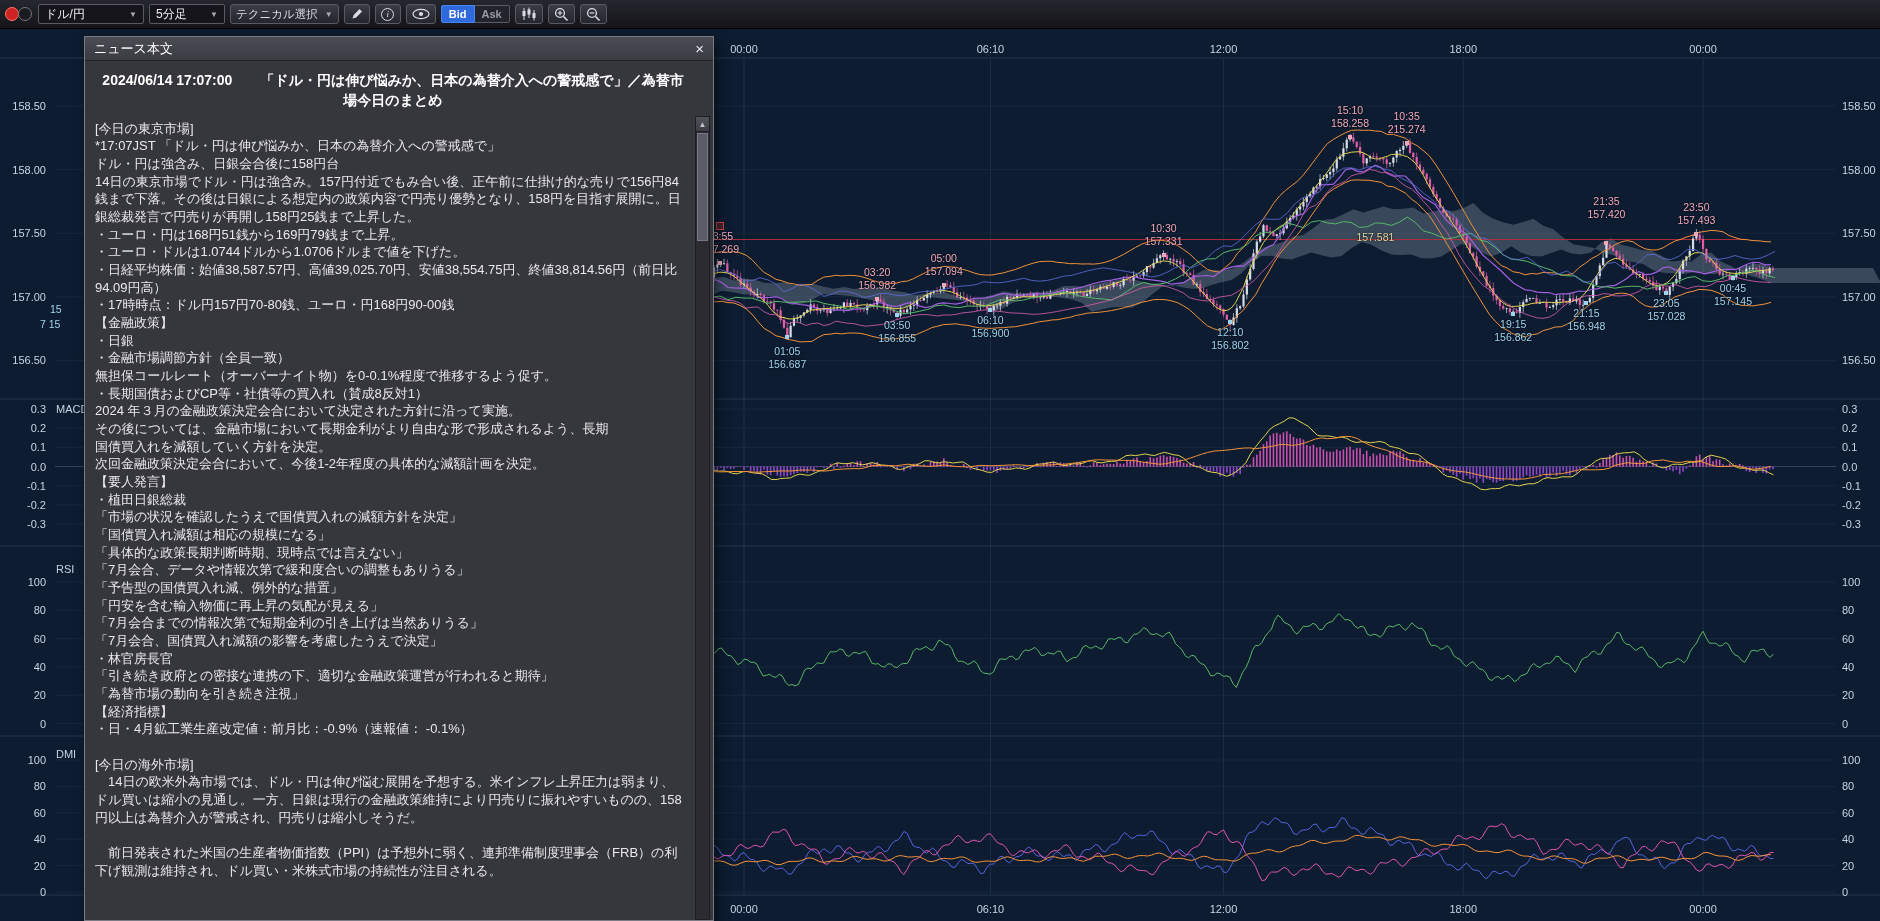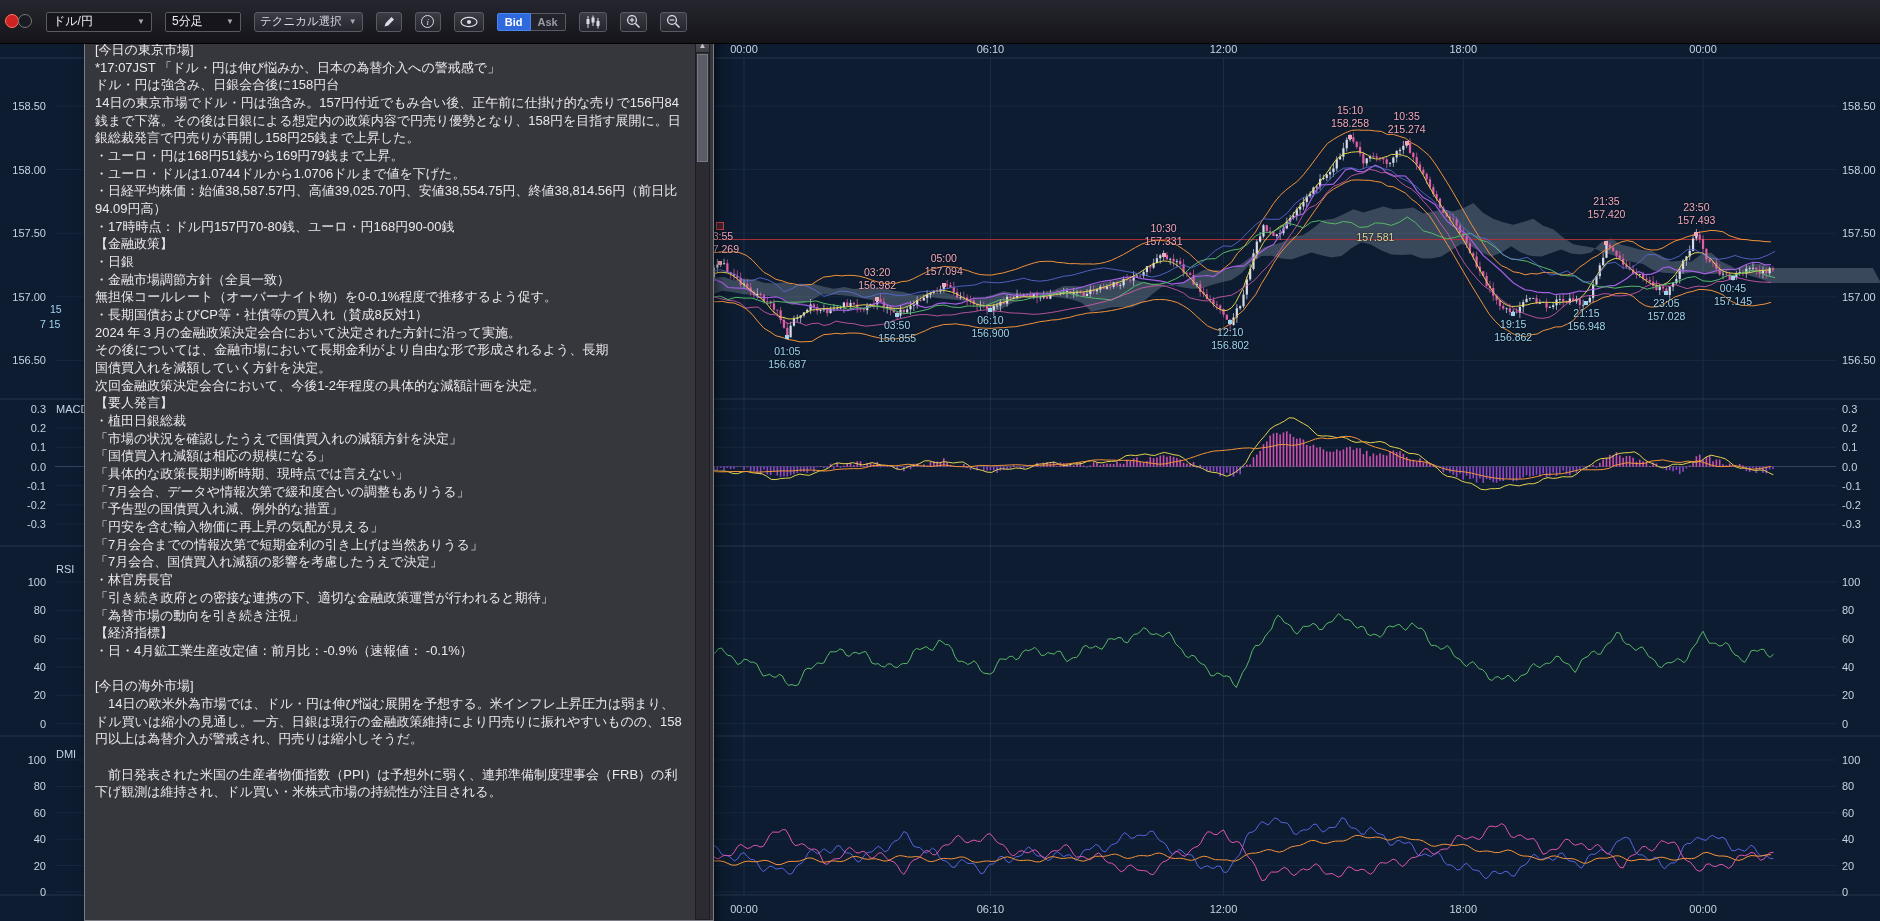--- a/index.html
+++ b/index.html
@@ -1,22 +1,22 @@
 <!DOCTYPE html>
 <html><head>
 <meta charset="utf-8">
 <style>
   *{margin:0;padding:0;box-sizing:border-box}
   html,body{width:1880px;height:921px;overflow:hidden}
   body{background:#0d1c30;font-family:"Liberation Sans",sans-serif;position:relative}
 
   
-  #toolbar{position:absolute;left:0;top:0;width:1880px;height:44px;z-index:20;
+  #toolbar{position:absolute;left:0;top:0;width:1880px;height:29px;z-index:20;
     background:linear-gradient(#26262f,#141419);border-bottom:1px solid #000;
-    display:flex;align-items:center;gap:13px;padding:0 5px}
+    display:flex;align-items:center;gap:5px;padding:0 5px}
   .logo{position:relative;width:28px;height:17px;flex:0 0 auto}
   .logo .lr{position:absolute;left:0;top:1px;width:14px;height:14px;border-radius:50%;background:#cf2222;border:1px solid #ff7766}
   .logo .lg{position:absolute;left:13px;top:1px;width:14px;height:14px;border-radius:50%;background:#1a1a22;border:1px solid #777}
   .dd{height:20px;background:#15151b;border:1px solid #5a5a64;color:#eceef2;font-size:12px;
     display:flex;align-items:center;justify-content:space-between;padding:0 6px;border-radius:2px;cursor:pointer}
   .caret{font-size:8px;color:#a8a8b2;margin-left:7px}
   .tbtn{height:20px;min-width:26px;background:linear-gradient(#3c3c46,#25252d);border:1px solid #5a5a64;
     border-radius:3px;display:flex;align-items:center;justify-content:center;color:#dcdce4;font-size:12px;padding:0 5px;cursor:pointer}
   .tech{font-size:11.5px}
   .bidask{display:flex;align-items:center}
@@ -1398,20 +1398,25 @@
       <div class="ann-mk" style="left: 1694.37px; top: 232.09px; background: rgb(240, 168, 188);"></div>
       <div class="ann low" style="left: 1703.01px; top: 282.356px;">
         <div>00:45</div>
         <div>157.145</div>
       </div>
       <div class="ann-mk" style="left: 1731.01px; top: 276.356px; background: rgb(159, 212, 238);"></div>
     </div>
 </div>
 
 <div id="popup">
+  <div class="pp-title">
+    <span>ニュース本文</span>
+    <span class="pp-close">×</span>
+  </div>
+  <div class="pp-head">2024/06/14 17:07:00　　「ドル・円は伸び悩みか、日本の為替介入への警戒感で」／為替市場今日のまとめ</div>
   <div class="pp-bodywrap">
     <div class="pp-body">[今日の東京市場]
 *17:07JST 「ドル・円は伸び悩みか、日本の為替介入への警戒感で」
 ドル・円は強含み、日銀会合後に158円台
 14日の東京市場でドル・円は強含み。157円付近でもみ合い後、正午前に仕掛け的な売りで156円84銭まで下落。その後は日銀による想定内の政策内容で円売り優勢となり、158円を目指す展開に。日銀総裁発言で円売りが再開し158円25銭まで上昇した。
 ・ユーロ・円は168円51銭から169円79銭まで上昇。
 ・ユーロ・ドルは1.0744ドルから1.0706ドルまで値を下げた。
 ・日経平均株価：始値38,587.57円、高値39,025.70円、安値38,554.75円、終値38,814.56円（前日比94.09円高）
 ・17時時点：ドル円157円70-80銭、ユーロ・円168円90-00銭
 【金融政策】

